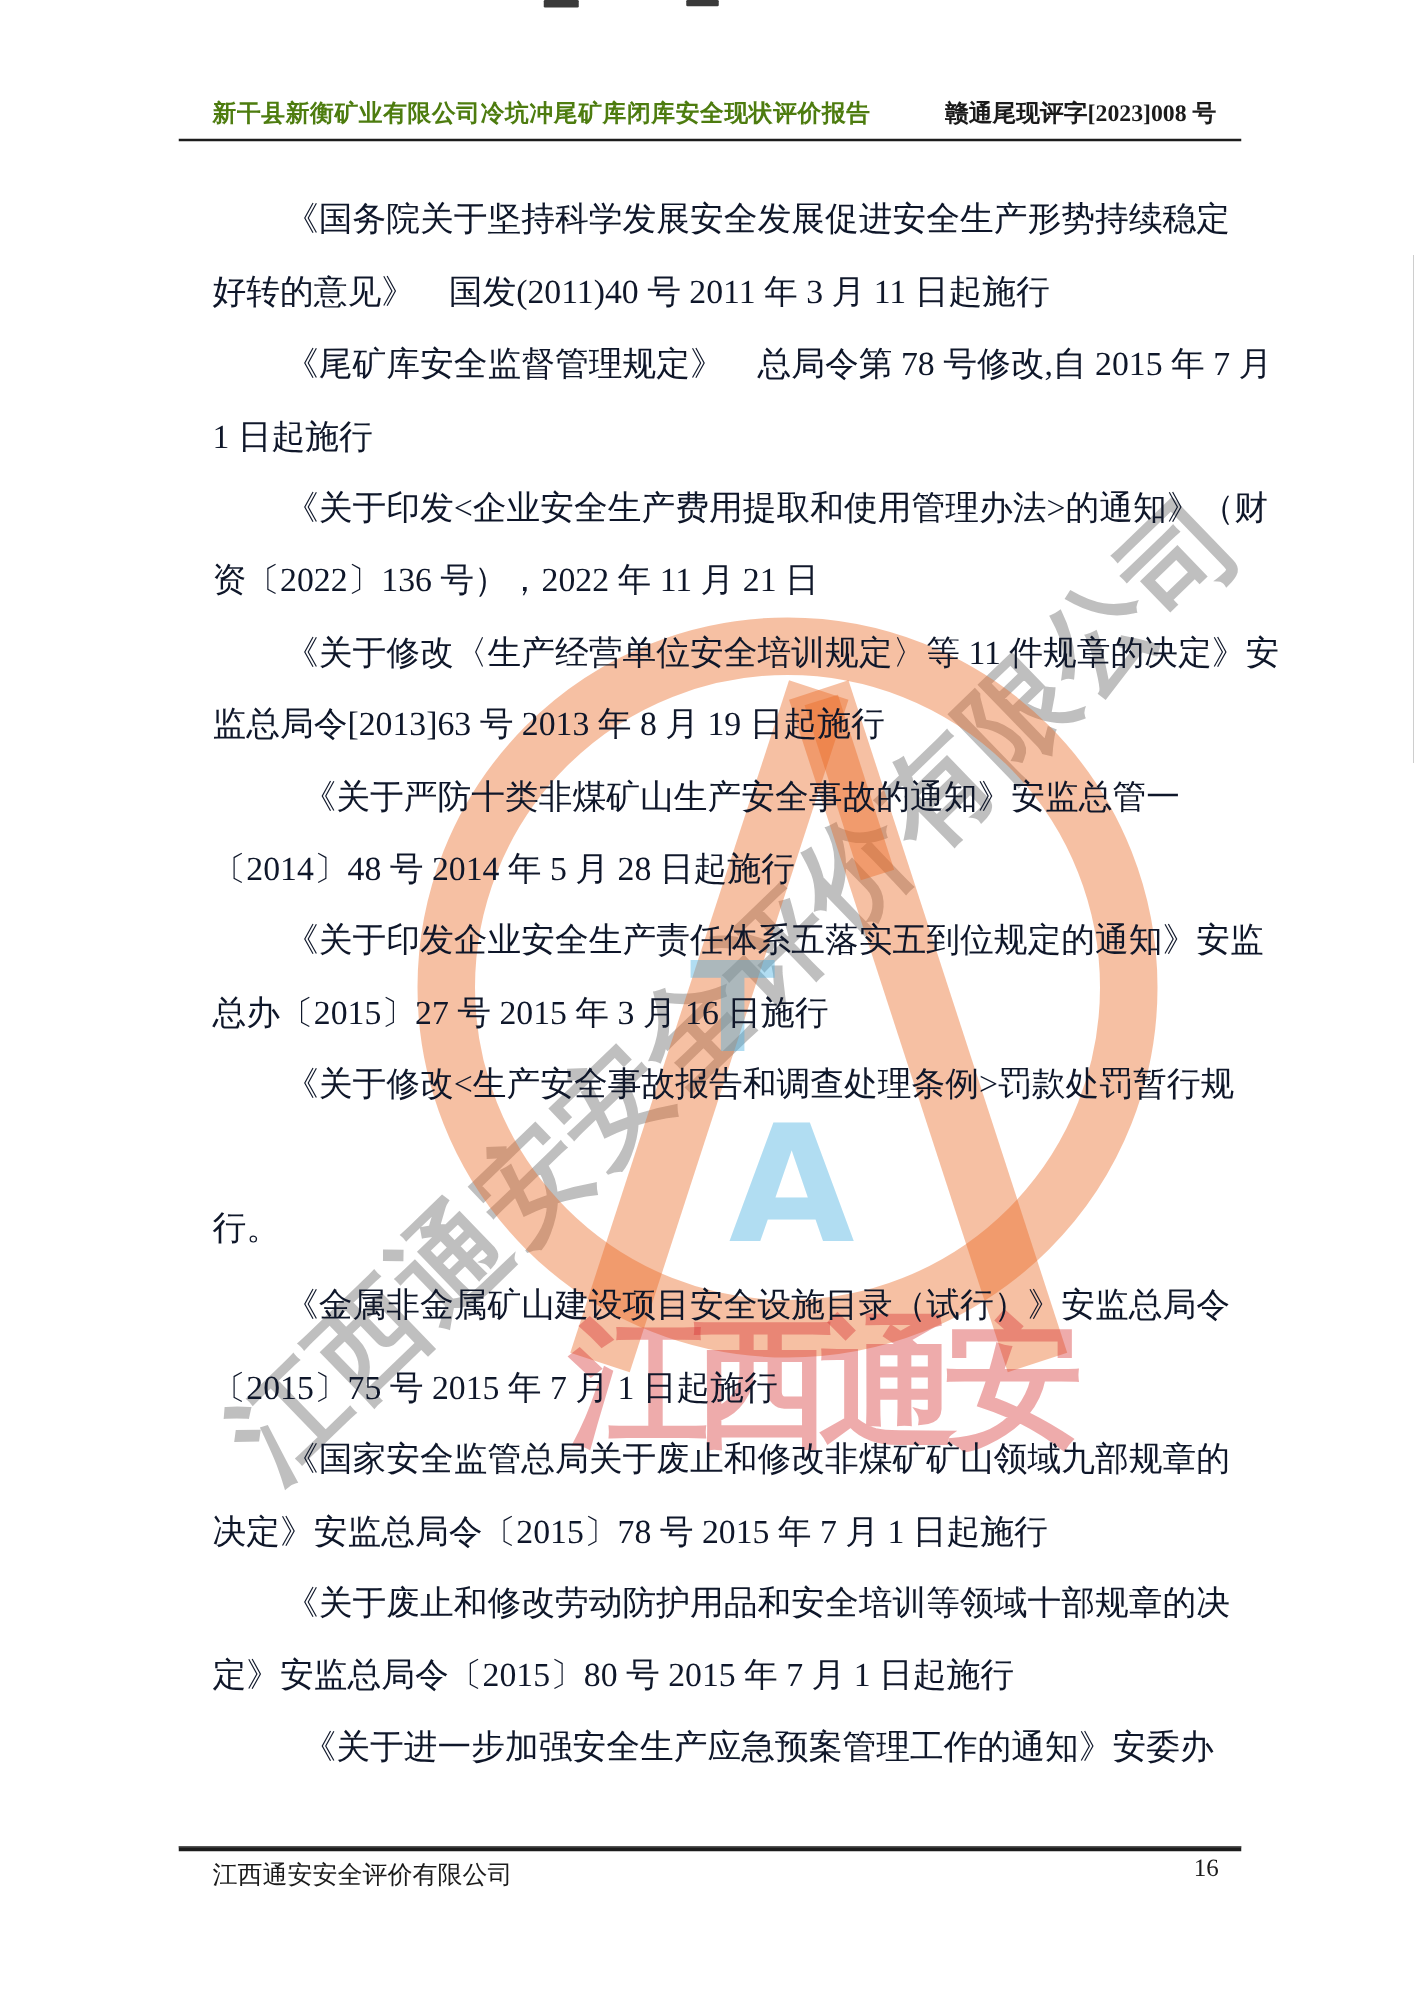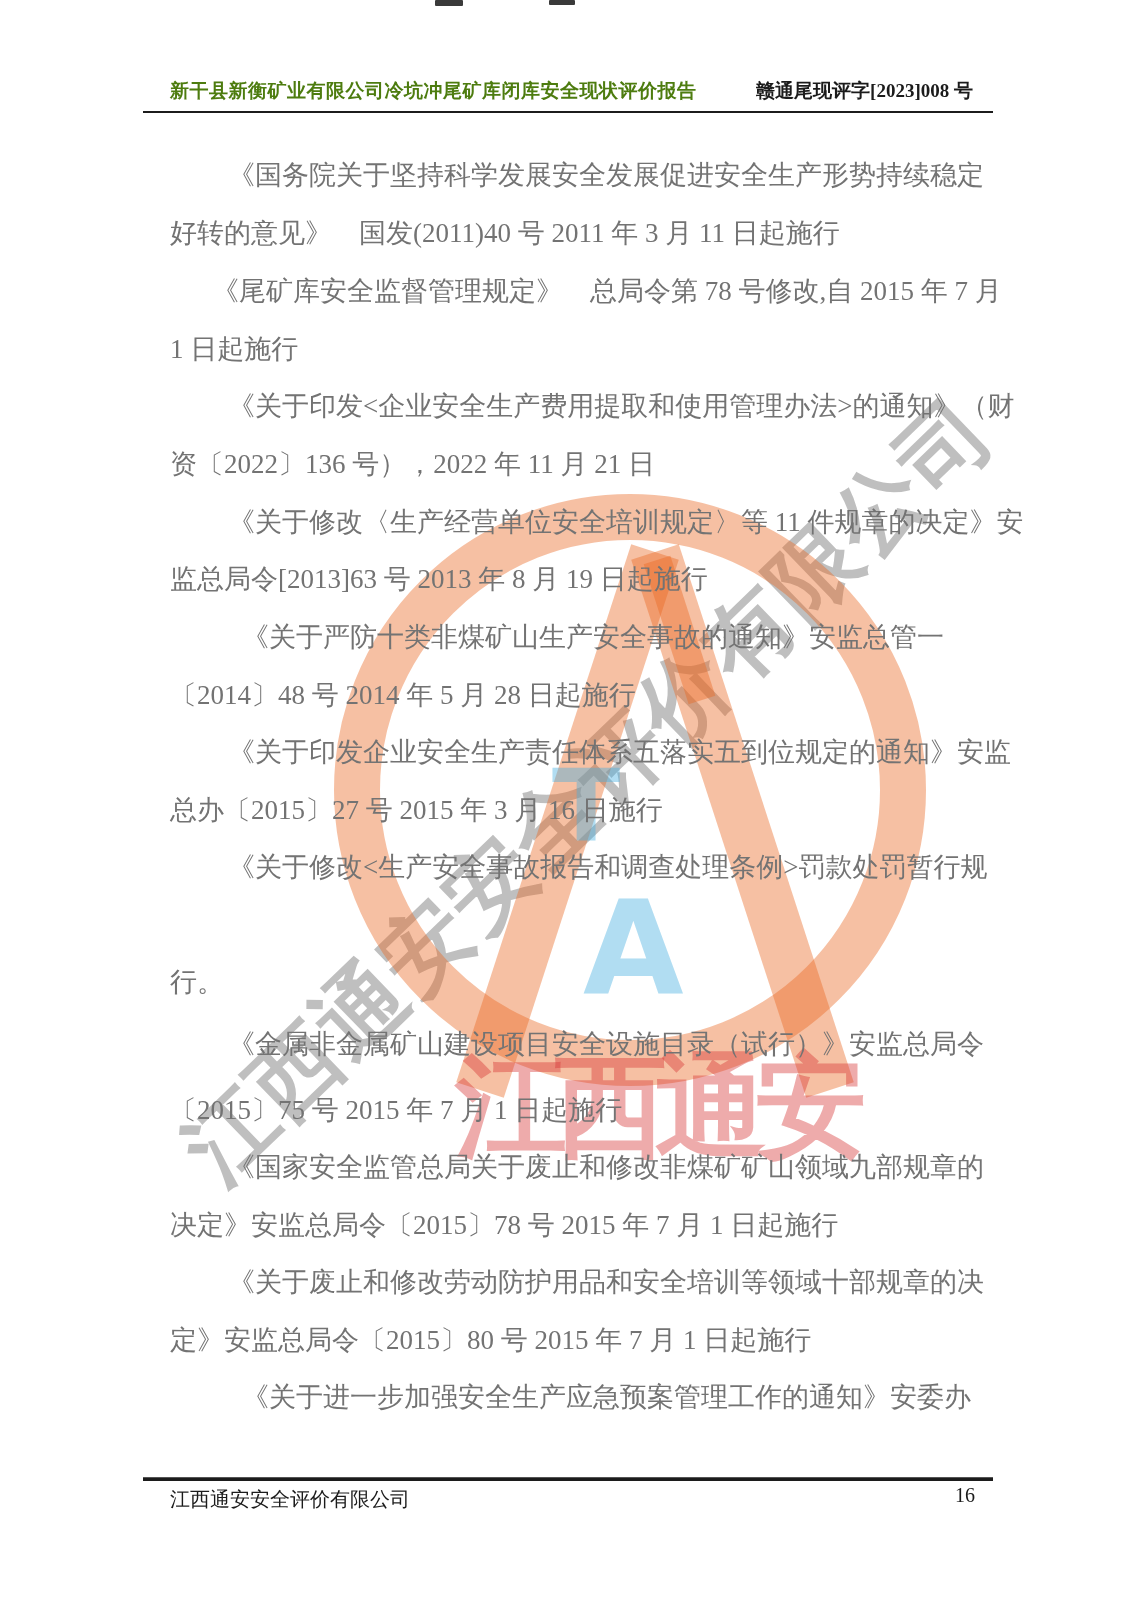--- a/index.html
+++ b/index.html
@@ -53,21 +53,21 @@
     font-family:"Liberation Serif","DejaVu Serif",serif;
     margin-left:40px;
   }
   
   .body-lines{position:absolute;left:0;top:0;width:100%;height:100%;}
   .body-line{
     position:absolute;
     font-size:27px;
     line-height:40px;
     white-space:nowrap;
-    color:#737373;
+    color:#0f172a;
   }
   
   .footer-rule{
     position:absolute;left:143px;top:1477px;width:850px;height:3px;
     background:#1c1c1c;border-top:1px solid #555;
   }
   .footer-company{
     position:absolute;left:170px;top:1486px;font-size:20px;white-space:nowrap;color:#1b1b1b;
   }
   .footer-page{
@@ -98,21 +98,21 @@
 
   <div class="wm-red">江西通安</div>
 
   <div class="header-left">新干县新衡矿业有限公司冷坑冲尾矿库闭库安全现状评价报告</div>
   <div class="header-right">赣通尾现评字[2023]008 号</div>
   <div class="header-rule"></div>
 
   <div class="body-lines">
       <div class="body-line" style="left: 228px; top: 155px;">《国务院关于坚持科学发展安全发展促进安全生产形势持续稳定</div>
       <div class="body-line" style="left: 170px; top: 213px;">好转的意见》　国发(2011)40 号 2011 年 3 月 11 日起施行</div>
-      <div class="body-line" style="left: 212px; top: 271px;">《尾矿库安全监督管理规定》　总局令第 78 号修改,自 2015 年 7 月</div>
+      <div class="body-line" style="left: 228px; top: 271px;">《尾矿库安全监督管理规定》　总局令第 78 号修改,自 2015 年 7 月</div>
       <div class="body-line" style="left: 170px; top: 329px;">1 日起施行</div>
       <div class="body-line" style="left: 228px; top: 386px;">《关于印发&lt;企业安全生产费用提取和使用管理办法&gt;的通知》（财</div>
       <div class="body-line" style="left: 170px; top: 444px;">资〔2022〕136 号），2022 年 11 月 21 日</div>
       <div class="body-line" style="left: 228px; top: 502px;">《关于修改〈生产经营单位安全培训规定〉等 11 件规章的决定》安</div>
       <div class="body-line" style="left: 170px; top: 559px;">监总局令[2013]63 号 2013 年 8 月 19 日起施行</div>
       <div class="body-line" style="left: 242px; top: 617px;">《关于严防十类非煤矿山生产安全事故的通知》安监总管一</div>
       <div class="body-line" style="left: 170px; top: 675px;">〔2014〕48 号 2014 年 5 月 28 日起施行</div>
       <div class="body-line" style="left: 228px; top: 732px;">《关于印发企业安全生产责任体系五落实五到位规定的通知》安监</div>
       <div class="body-line" style="left: 170px; top: 790px;">总办〔2015〕27 号 2015 年 3 月 16 日施行</div>
       <div class="body-line" style="left: 228px; top: 847px;">《关于修改&lt;生产安全事故报告和调查处理条例&gt;罚款处罚暂行规</div>

